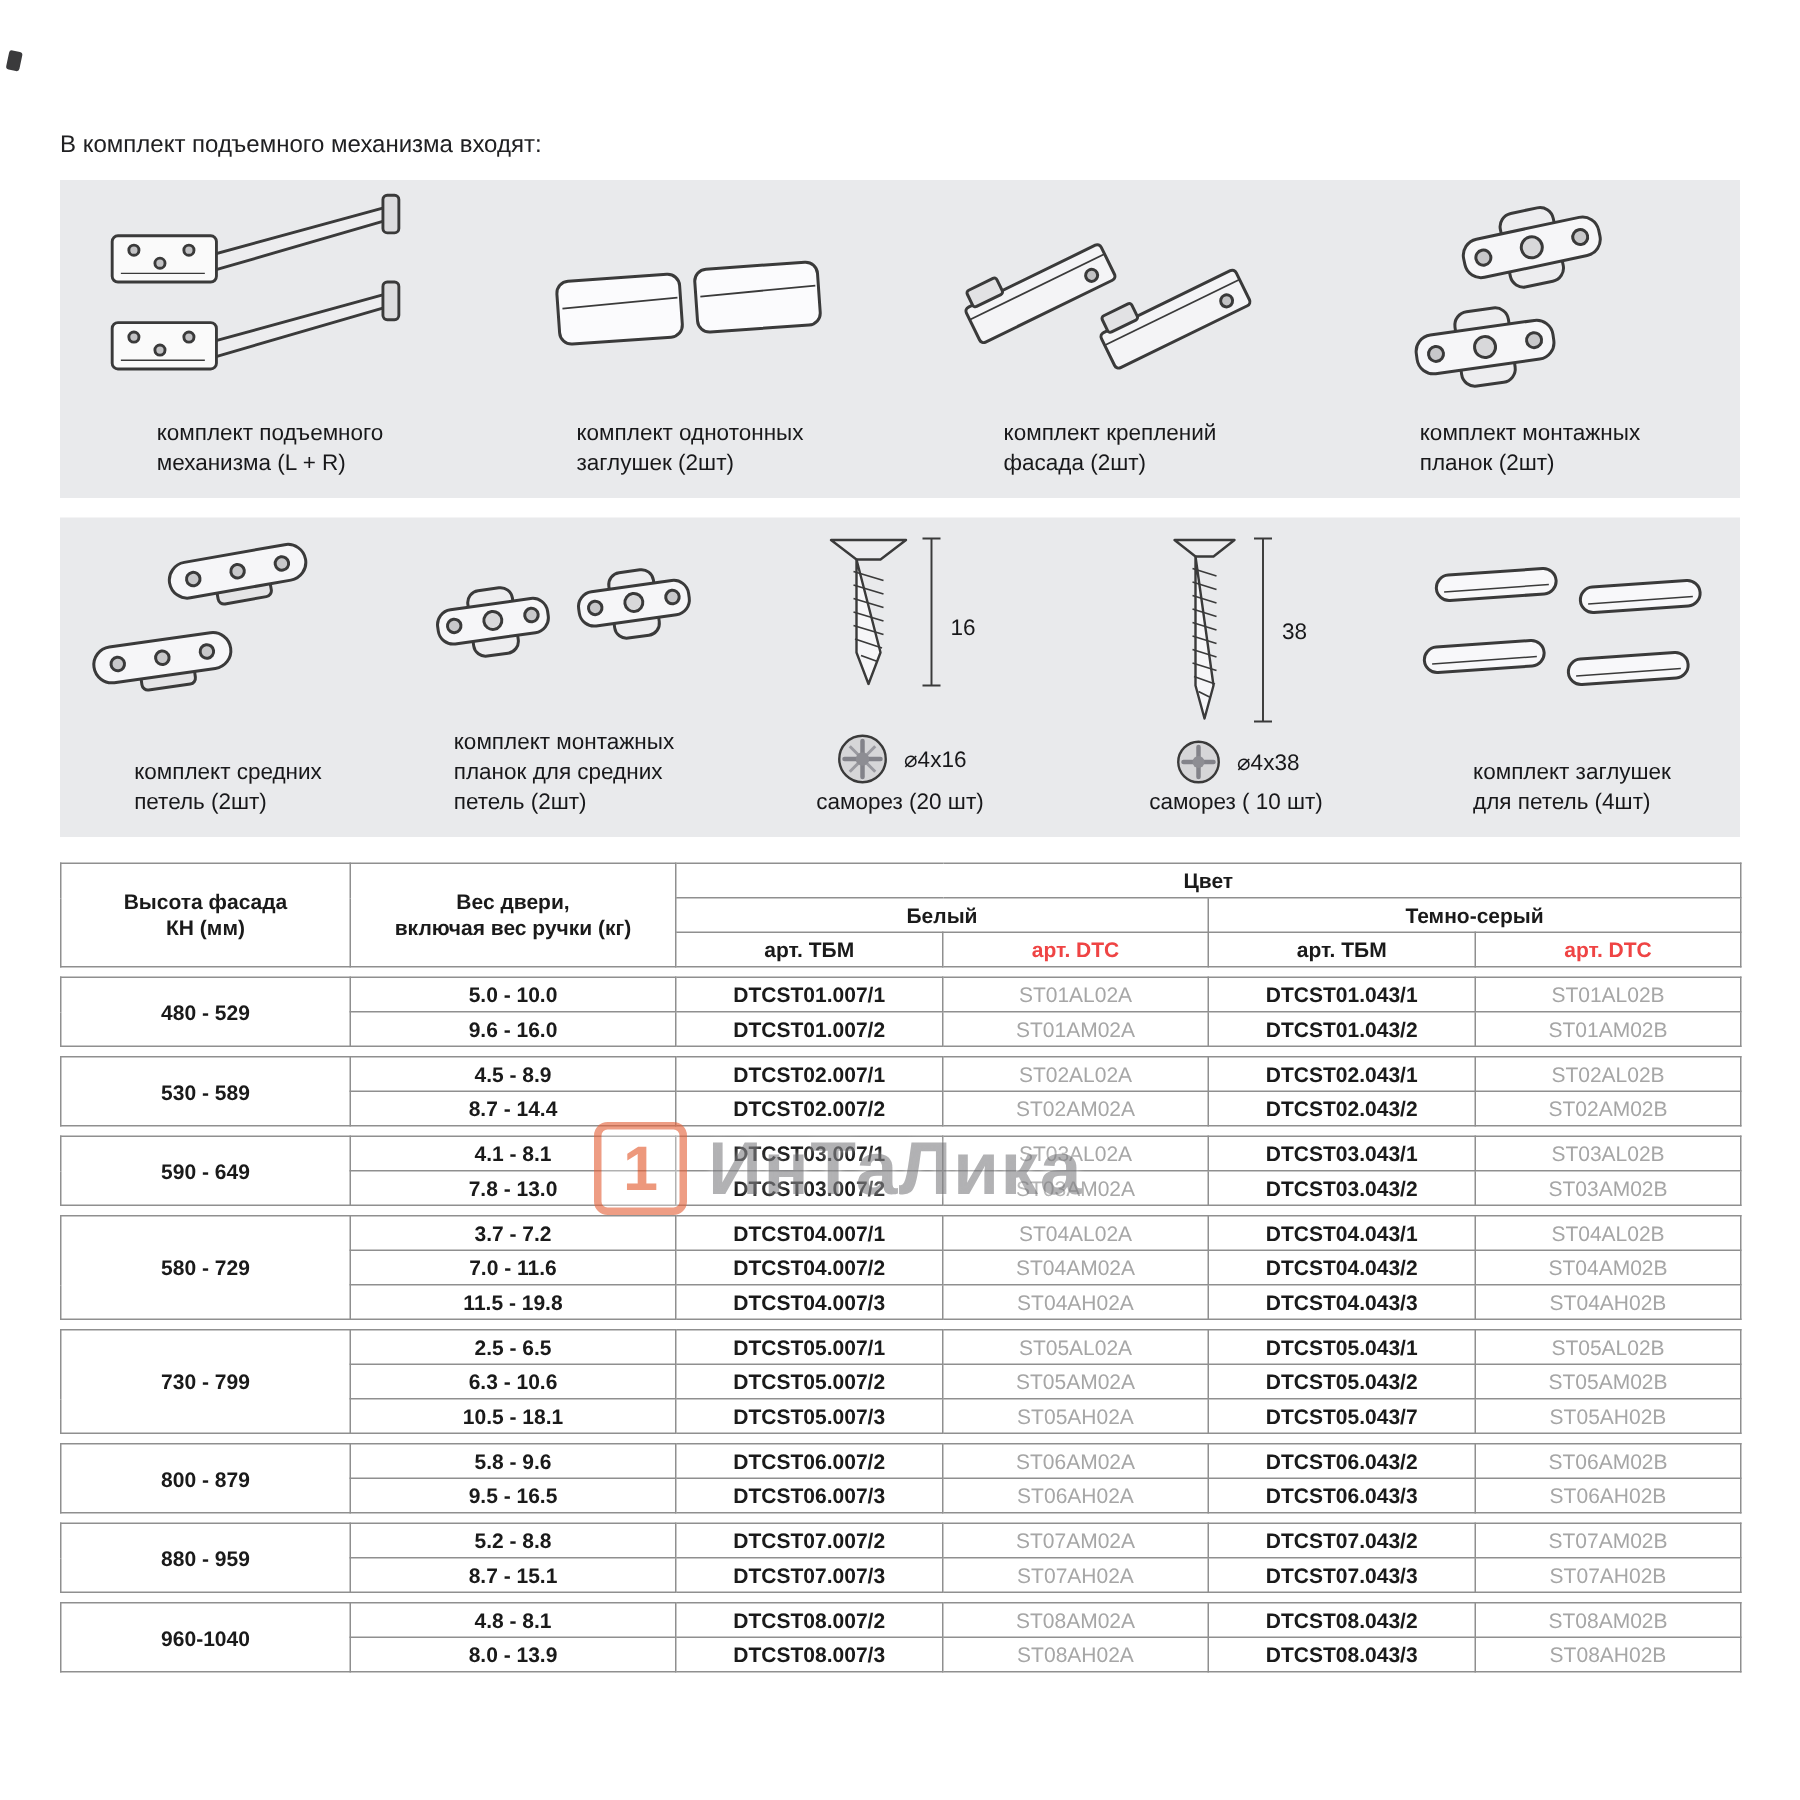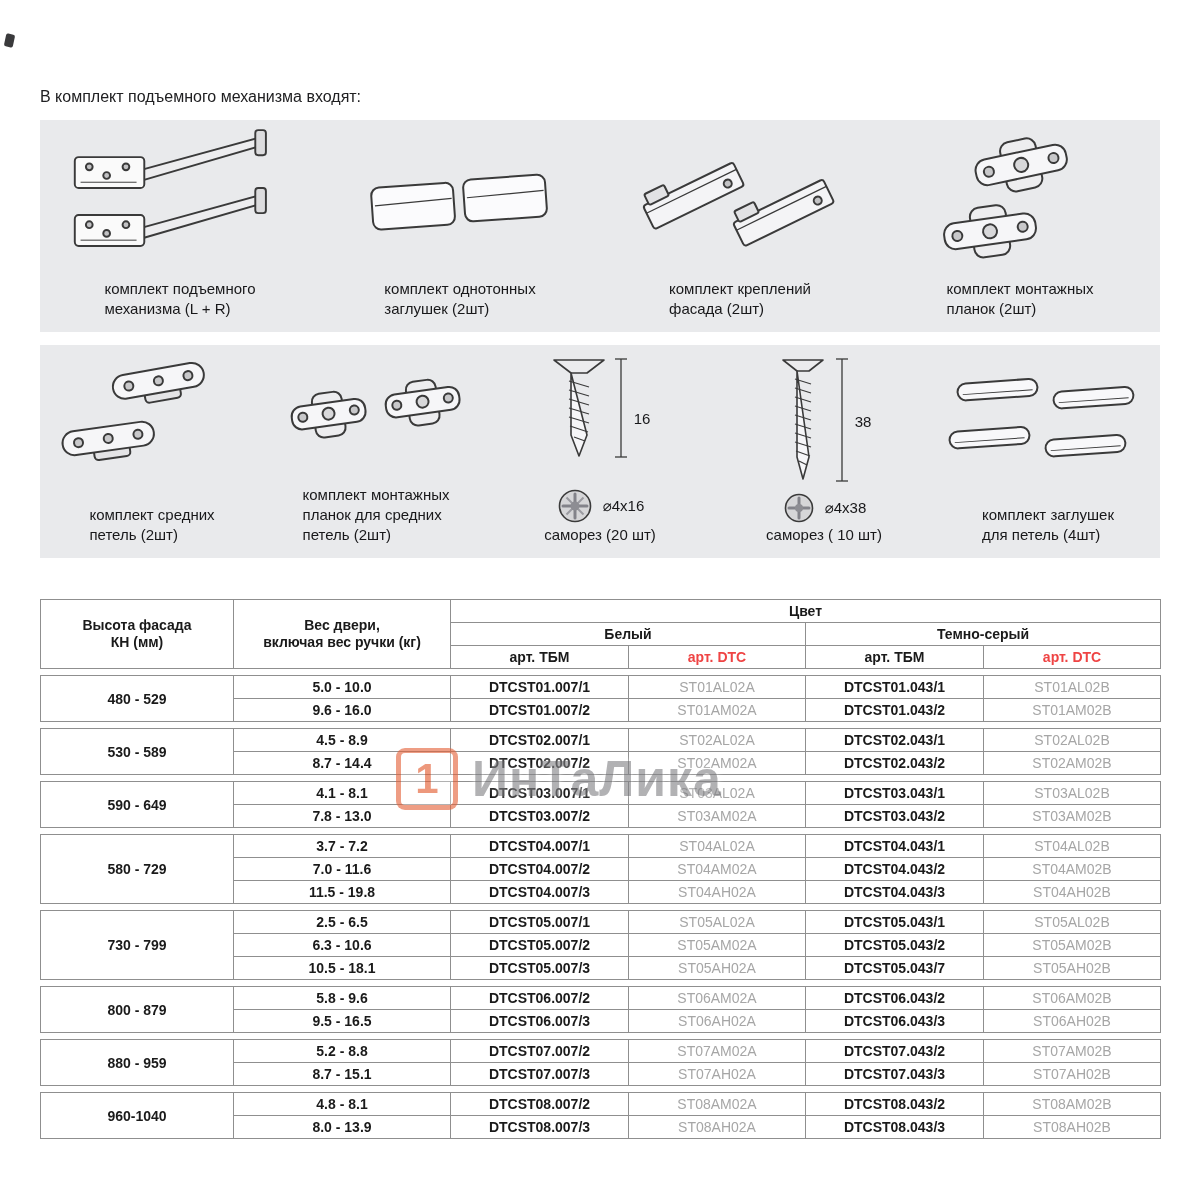--- a/index.html
+++ b/index.html
@@ -18,21 +18,21 @@
   .illus { flex:1 1 auto; display:flex; align-items:center; justify-content:center; width:100%; overflow:hidden; }
   .caption-wrap { margin-top:auto; width:100%; text-align:center; }
   .caption { display:inline-block; text-align:left; font-size:15px; line-height:1.34; white-space:pre-line; color:#18181a; }
   .caption-wrap.ctr .caption { text-align:center; }
 
   .screw-cell .screw-top { display:flex; align-items:flex-start; height:130px; margin-top:4px; gap:5px;text-align:right; }
   .dim-num { align-self:center; font-size:15px; color:#18181a; }
   .head-row { display:flex; align-items:center; gap:9px; margin-top:6px; }
   .dia-label { font-size:15px; color:#18181a; }
 
-  .spec-wrap { position:absolute; left:40px; top:575px; width:1120px;margin-top:24px; }
+  .spec-wrap { position:absolute; left:40px; top:575px; width:1120px; }
   table.spec { border-collapse:collapse; table-layout:fixed; width:1120px; }
   table.spec td { border:1px solid #8f8f8f; background:#fff; text-align:center; vertical-align:middle;
                   font-size:14px; height:23px; padding:1px 2px; overflow:hidden; white-space:nowrap; }
   .spec-header tr { height:22px; }
   .th { font-weight:bold; color:#1a1a1a; }
   .th.main { white-space:pre-line; line-height:1.25; }
   .th.dtc { color:#ef4444; }
   td.c-h { font-weight:bold; }
   td.c-w { font-weight:bold; }
   td.c-tbm { font-weight:bold; }

